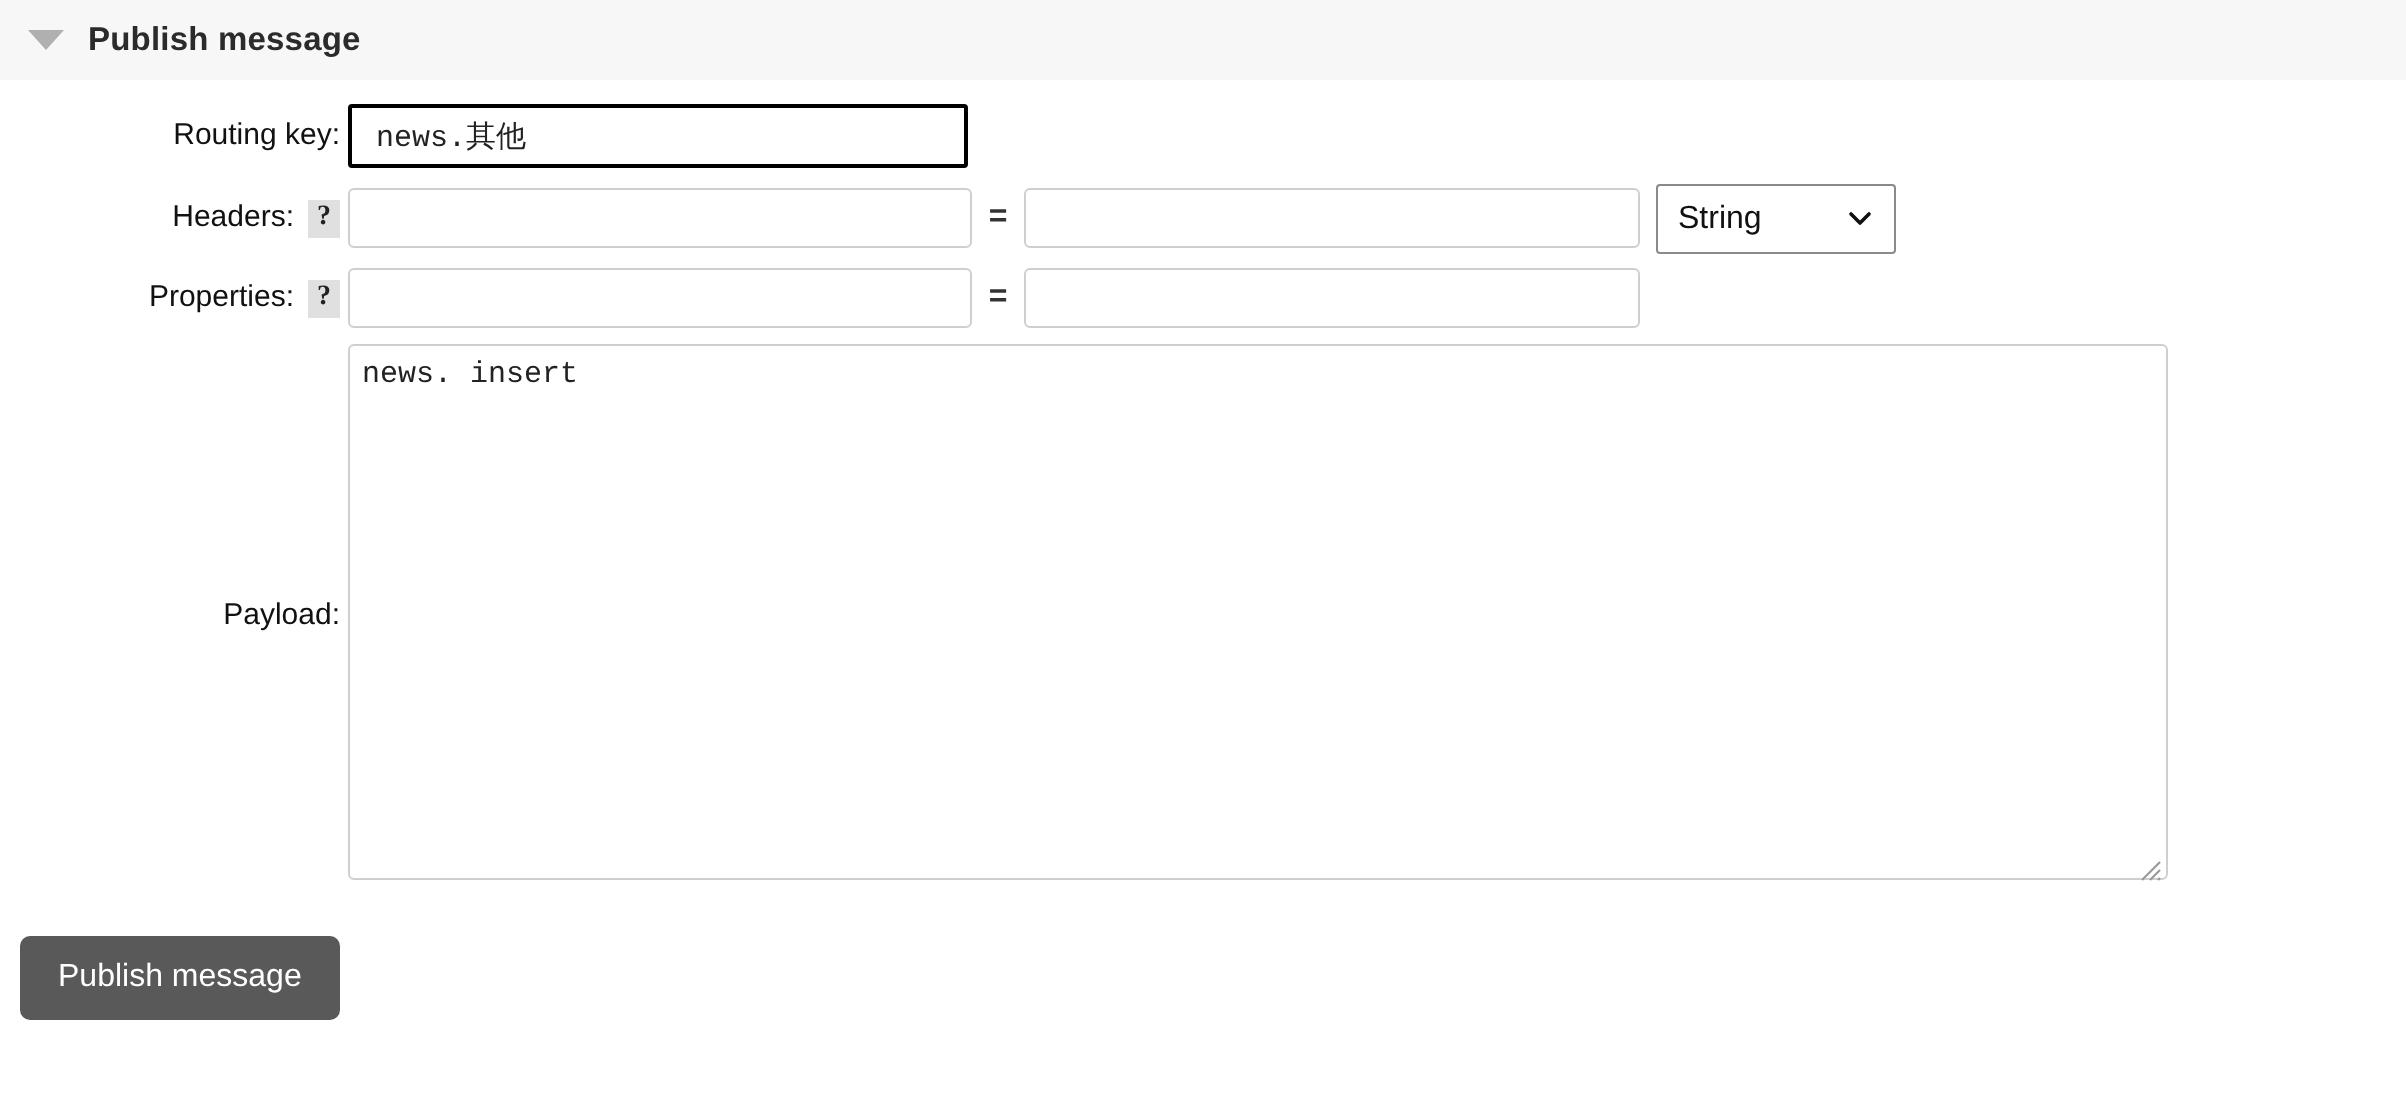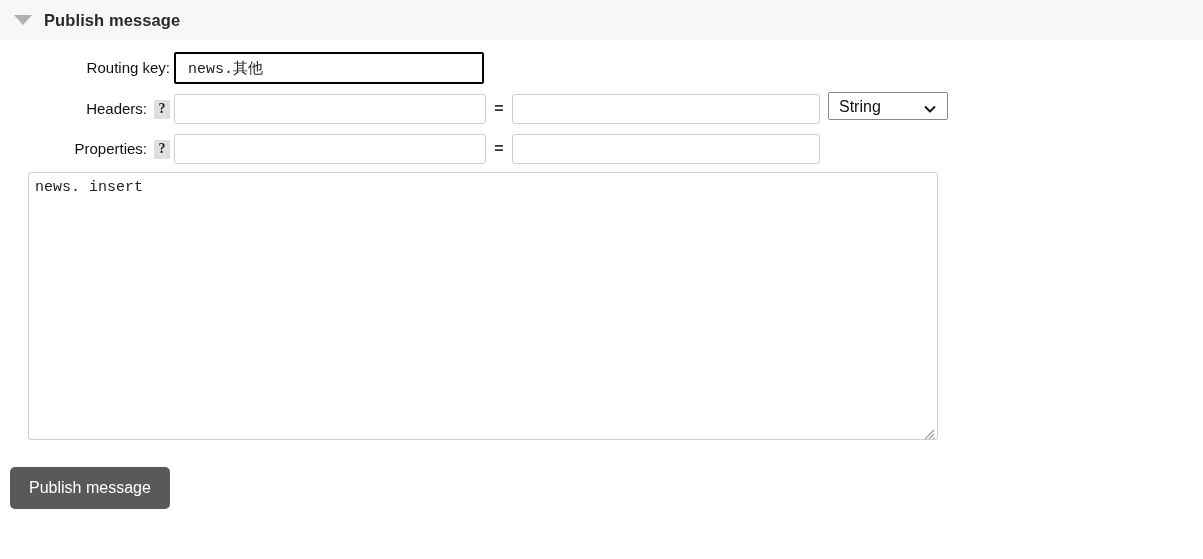--- a/index.html
+++ b/index.html
@@ -119,21 +119,21 @@
     margin-left: 8px;
     position: relative;
     width: 120px;
     height: 34px;
   }
   select.type-select {
     appearance: none;
     -webkit-appearance: none;
     box-sizing: border-box;
     width: 120px;
-    height: 28px;
+    height: 35px;
     border: 1px solid #8a8a8a;
     border-radius: 2px;
     background: #ffffff;
     font-family: "Liberation Sans", sans-serif;
     font-size: 16px;
     color: #111;
     padding: 0 28px 0 10px;
     outline: none;
   }
   .sel-chevron {
@@ -229,20 +229,23 @@
     <div class="row-label">
       <span>Properties:</span>
       <span class="help-badge">?</span>
     </div>
     <input type="text" class="txt w-pair" value="" style="">
     <span class="eq">=</span>
     <input type="text" class="txt w-val" value="" style="">
   </div>
 
   <div class="form-row payload-row">
+    <div class="row-label">
+      <span>Payload:</span>
+    </div>
     <span class="payload-wrap">
       <textarea class="payload" style="">news. insert</textarea>
       <svg class="resize-grip" viewBox="0 0 14 14">
         <path d="M13 4 L4 13 M13 8 L8 13 M13 12 L12 13" stroke="#9a9a9a" stroke-width="1.1" fill="none"></path>
       </svg>
     </span>
   </div>
 
 </div>
 

